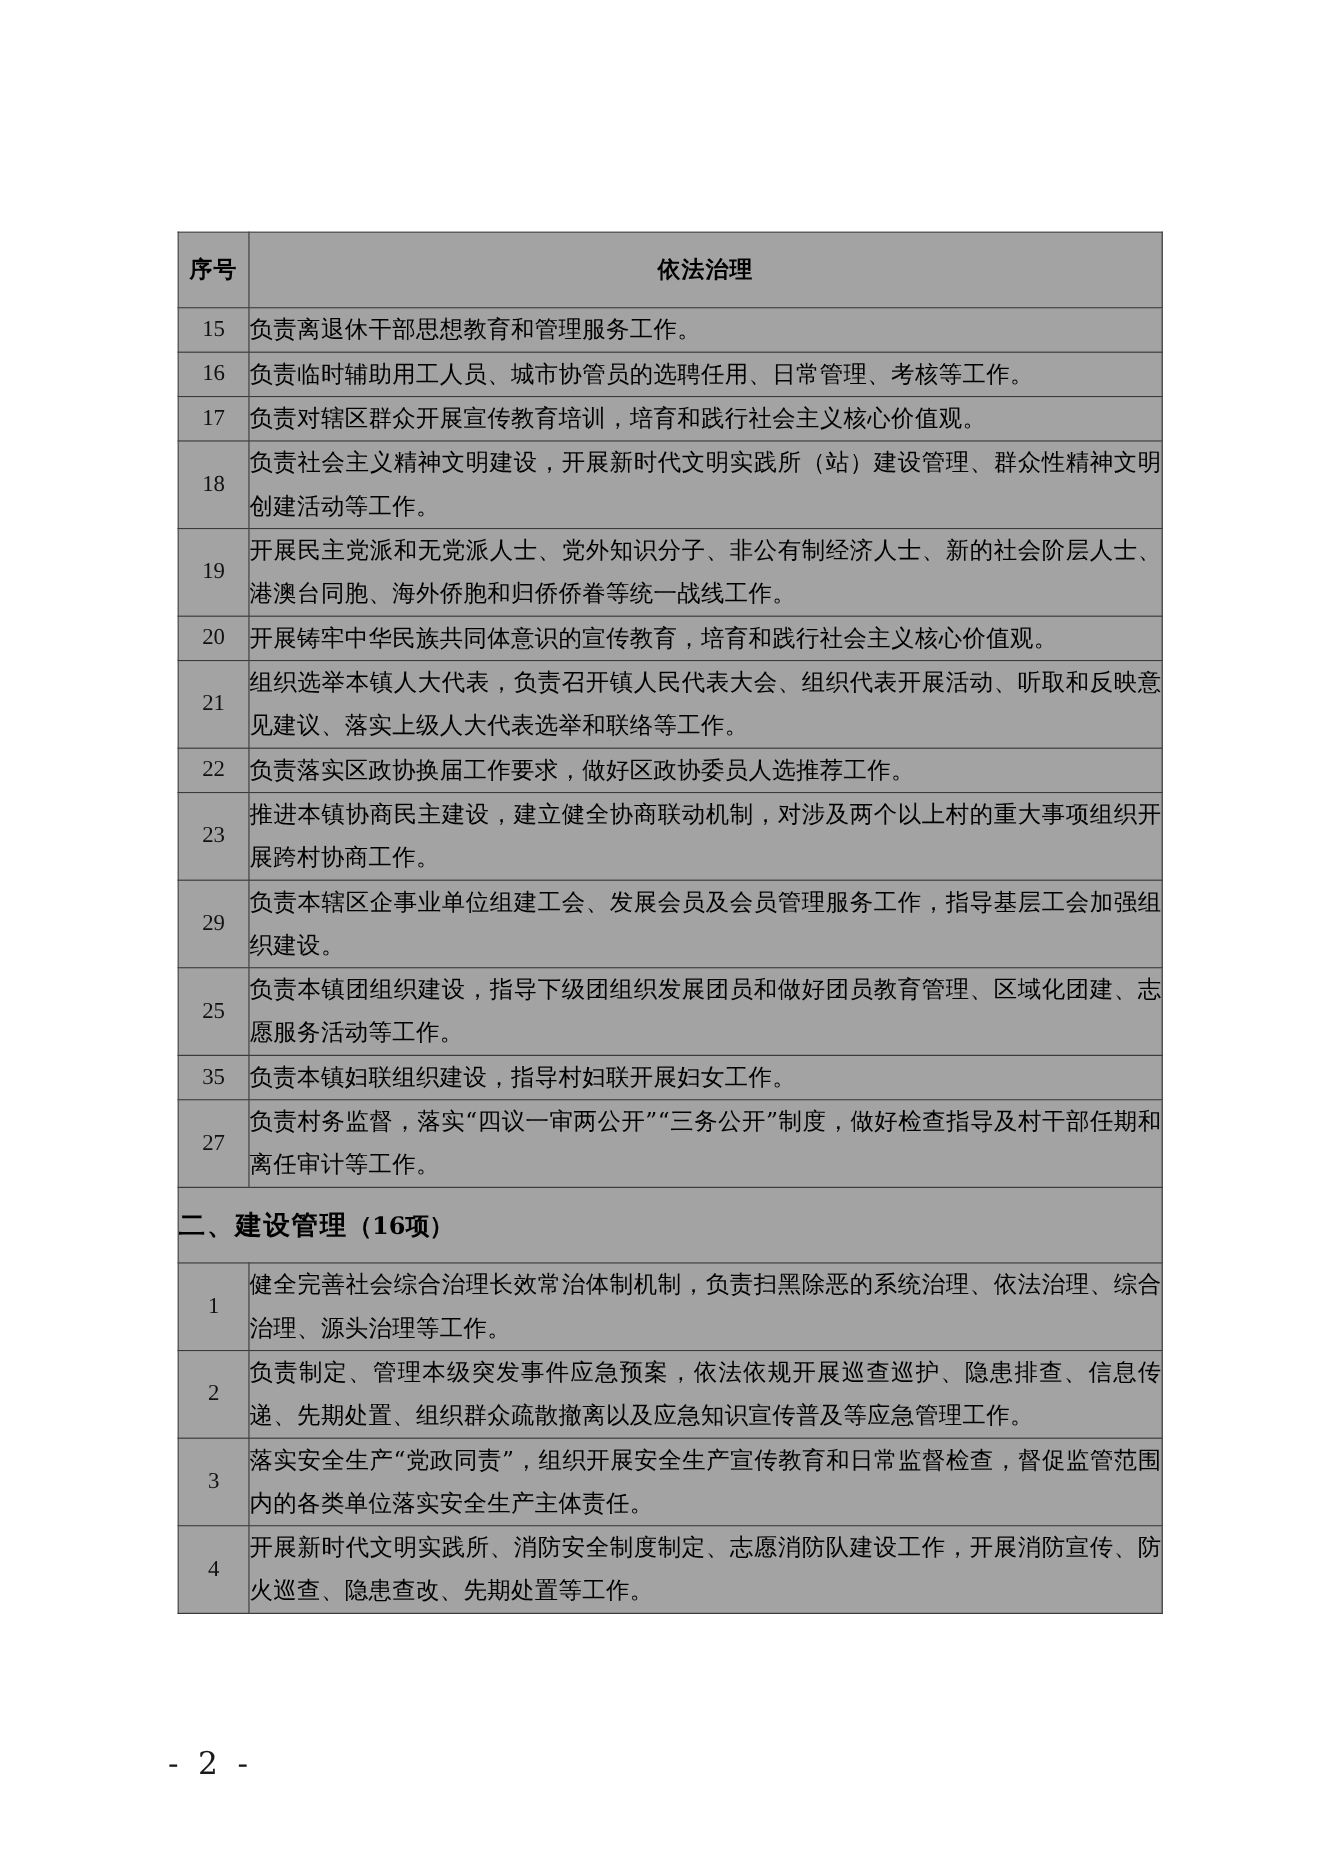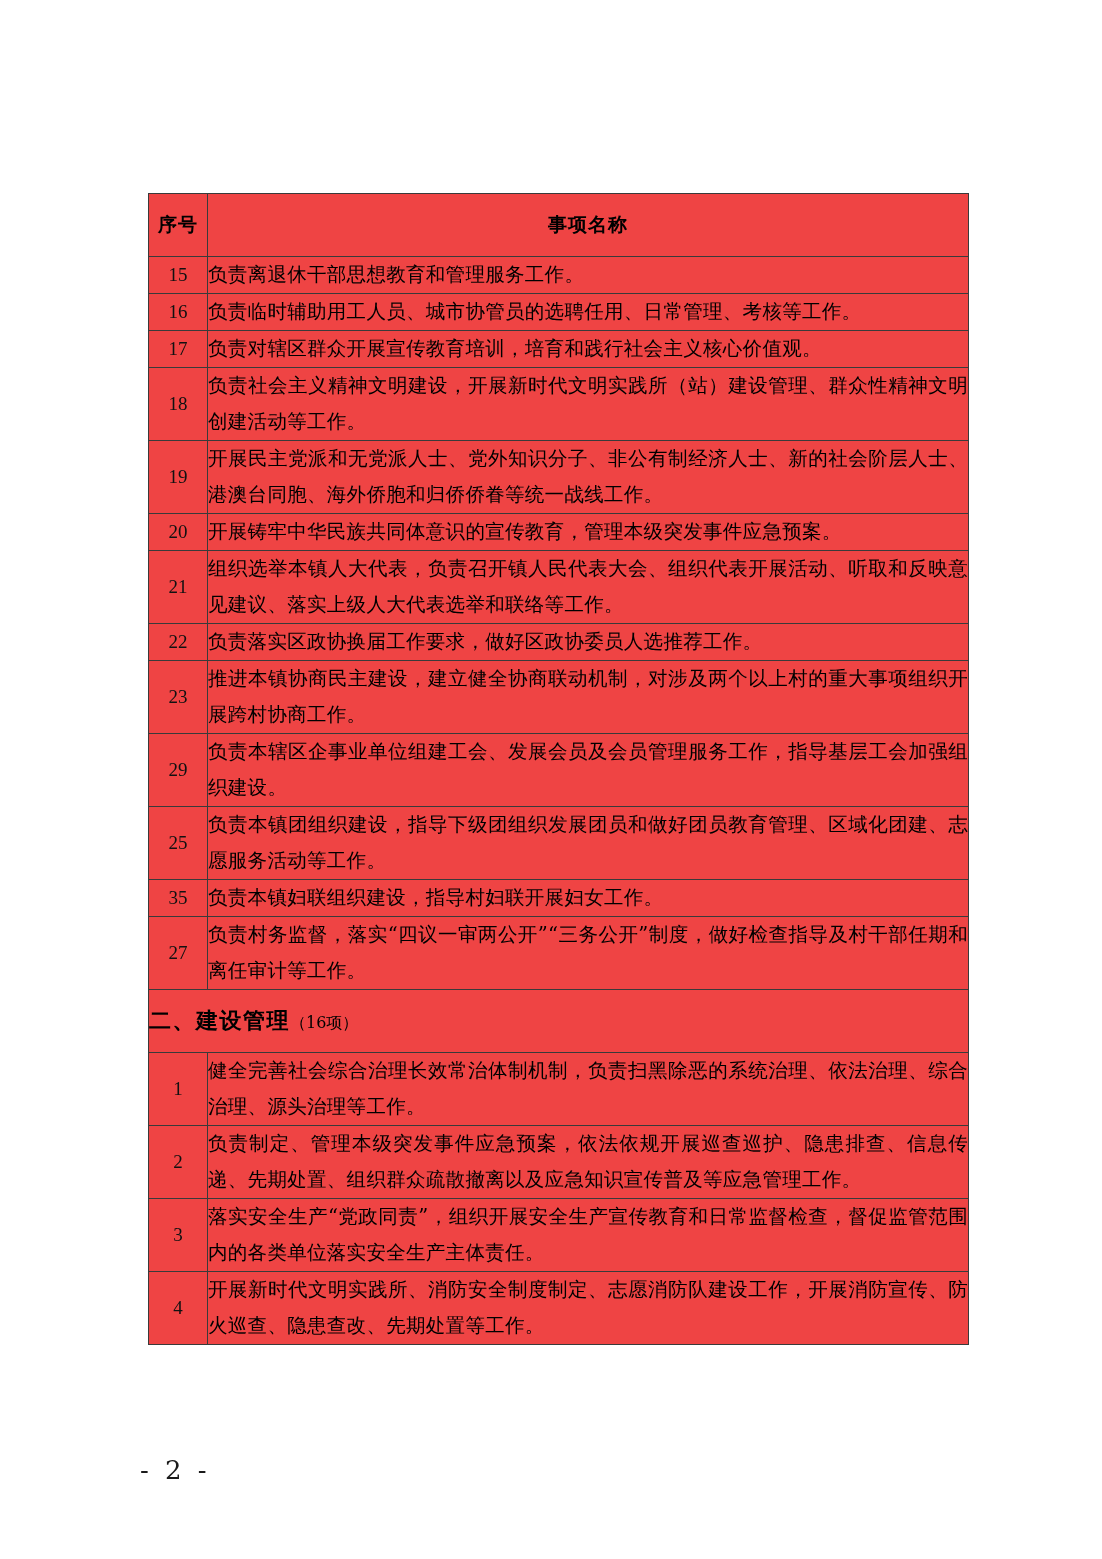--- a/index.html
+++ b/index.html
@@ -31,21 +31,21 @@
     left: 148px;
     top: 193px;
     width: 820px;
     border-collapse: collapse;
     table-layout: fixed;
   }
   #doc-table td, #doc-table th {
     border: 1px solid #3a3a3a;
     padding: 0;
     vertical-align: middle;
-    background: #ef4444;
+    background: #a3a3a3;
   }
 
   col.c-num { width: 59px; }
   col.c-name { width: 761px; }
 
   
   .hdr-cell {
     height: 62px;
     text-align: center;
     font-weight: bold;
@@ -80,22 +80,22 @@
   .section-cell {
     height: 62px;
     padding: 0 0 0 18px;
     font-size: 22px;
     font-weight: bold;
     letter-spacing: 1.5px;
     font-family: "DejaVu Sans", "Liberation Sans", sans-serif;
     vertical-align: middle;
   }
   .section-cell .count {
-    font-weight: normal;
-    font-size: 16px;
+    font-weight: bold;
+    font-size: 20px;
     font-family: "DejaVu Serif", "Liberation Serif", serif;
     letter-spacing: 0;
     margin-top: 40px;
   }
 
   
   #page-number {
     position: absolute;
     left: 140px;
     top: 1455px;
@@ -111,21 +111,21 @@
 <div id="page">
 
   <table id="doc-table">
     <colgroup>
       <col class="c-num">
       <col class="c-name">
     </colgroup>
     <tbody id="table-body">
       <tr>
         <th class="hdr-cell">序号</th>
-        <th class="hdr-cell">事项名称</th>
+        <th class="hdr-cell">依法治理</th>
       </tr>
     <tr class="single">
           <td class="num-cell">15</td>
           <td class="item-cell">负责离退休干部思想教育和管理服务工作。</td>
         </tr>
         <tr class="single">
           <td class="num-cell">16</td>
           <td class="item-cell">负责临时辅助用工人员、城市协管员的选聘任用、日常管理、考核等工作。</td>
         </tr>
         <tr class="single">
@@ -135,21 +135,21 @@
         <tr class="double">
           <td class="num-cell">18</td>
           <td class="item-cell">负责社会主义精神文明建设，开展新时代文明实践所（站）建设管理、群众性精神文明创建活动等工作。</td>
         </tr>
         <tr class="double">
           <td class="num-cell">19</td>
           <td class="item-cell">开展民主党派和无党派人士、党外知识分子、非公有制经济人士、新的社会阶层人士、港澳台同胞、海外侨胞和归侨侨眷等统一战线工作。</td>
         </tr>
         <tr class="single">
           <td class="num-cell">20</td>
-          <td class="item-cell">开展铸牢中华民族共同体意识的宣传教育，管理本级突发事件应急预案。</td>
+          <td class="item-cell">开展铸牢中华民族共同体意识的宣传教育，培育和践行社会主义核心价值观。</td>
         </tr>
         <tr class="double">
           <td class="num-cell">21</td>
           <td class="item-cell">组织选举本镇人大代表，负责召开镇人民代表大会、组织代表开展活动、听取和反映意见建议、落实上级人大代表选举和联络等工作。</td>
         </tr>
         <tr class="single">
           <td class="num-cell">22</td>
           <td class="item-cell">负责落实区政协换届工作要求，做好区政协委员人选推荐工作。</td>
         </tr>
         <tr class="double">

